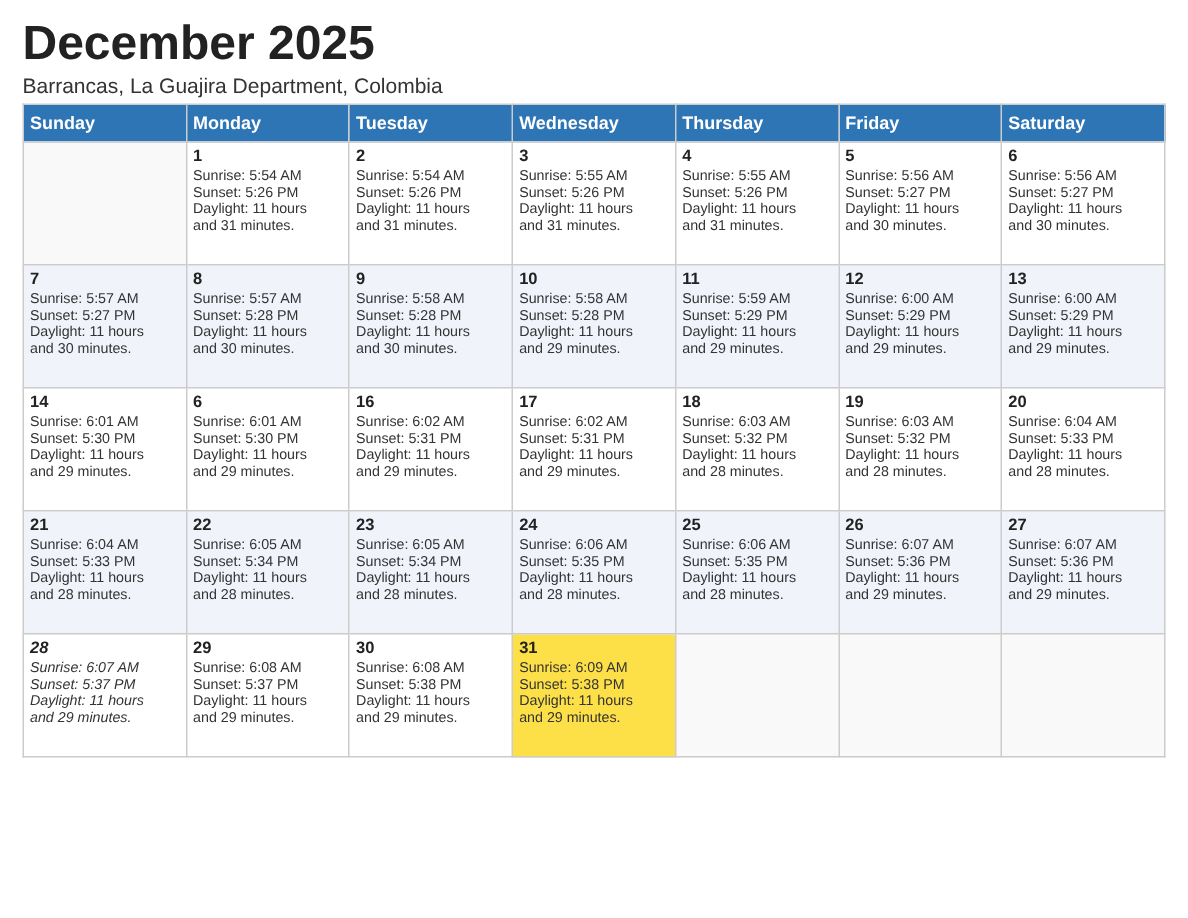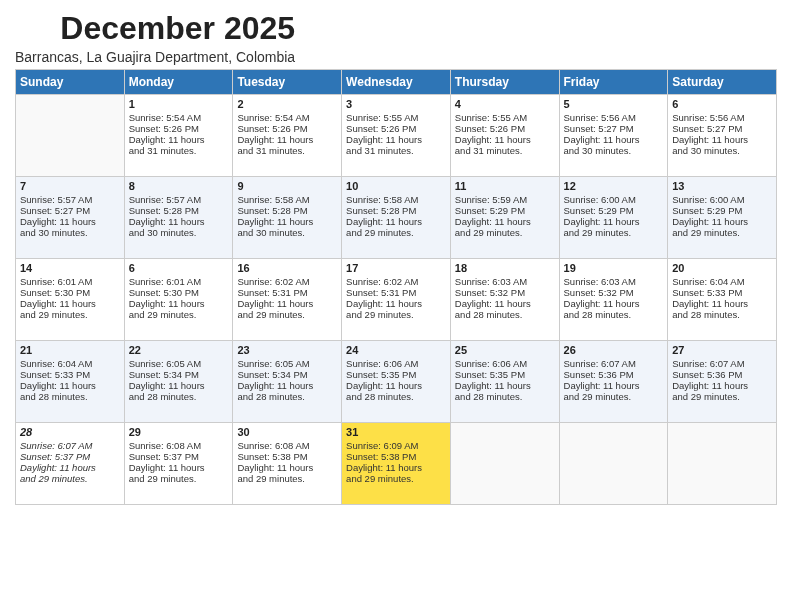--- a/index.html
+++ b/index.html
@@ -40,21 +40,21 @@
     .logo-icon {
       width: 22px;
       height: 18px;
       margin-left: 2px;
     }
     .logo-row {
       display: flex;
       align-items: center;
     }
     .title-area {
-      text-align: right;
+      text-align: left;
     }
     .month-title {
       font-size: 32px;
       font-weight: bold;
       color: #222;
     }
     .location {
       font-size: 14px;
       color: #333;
       margin-top: 2px;

